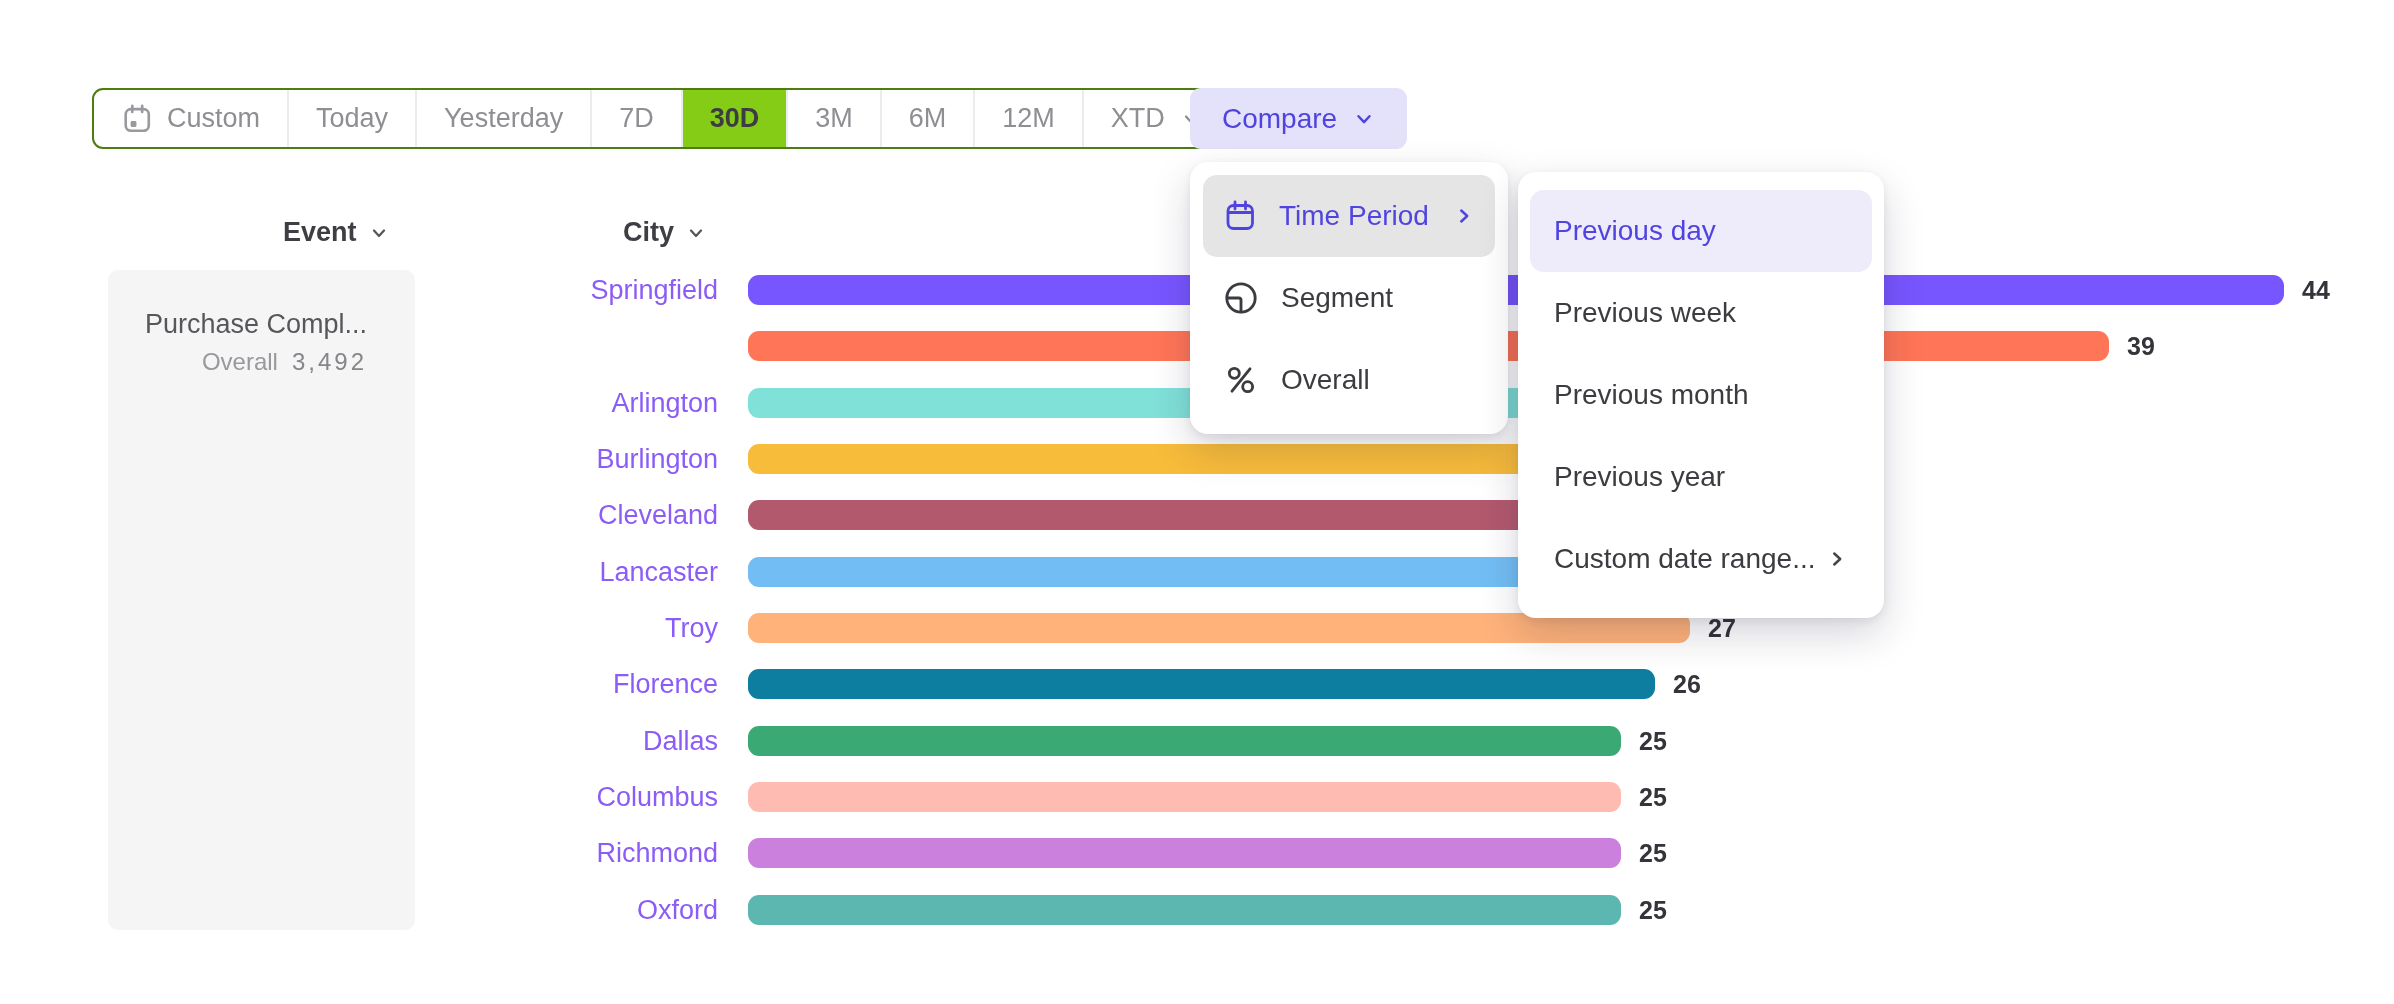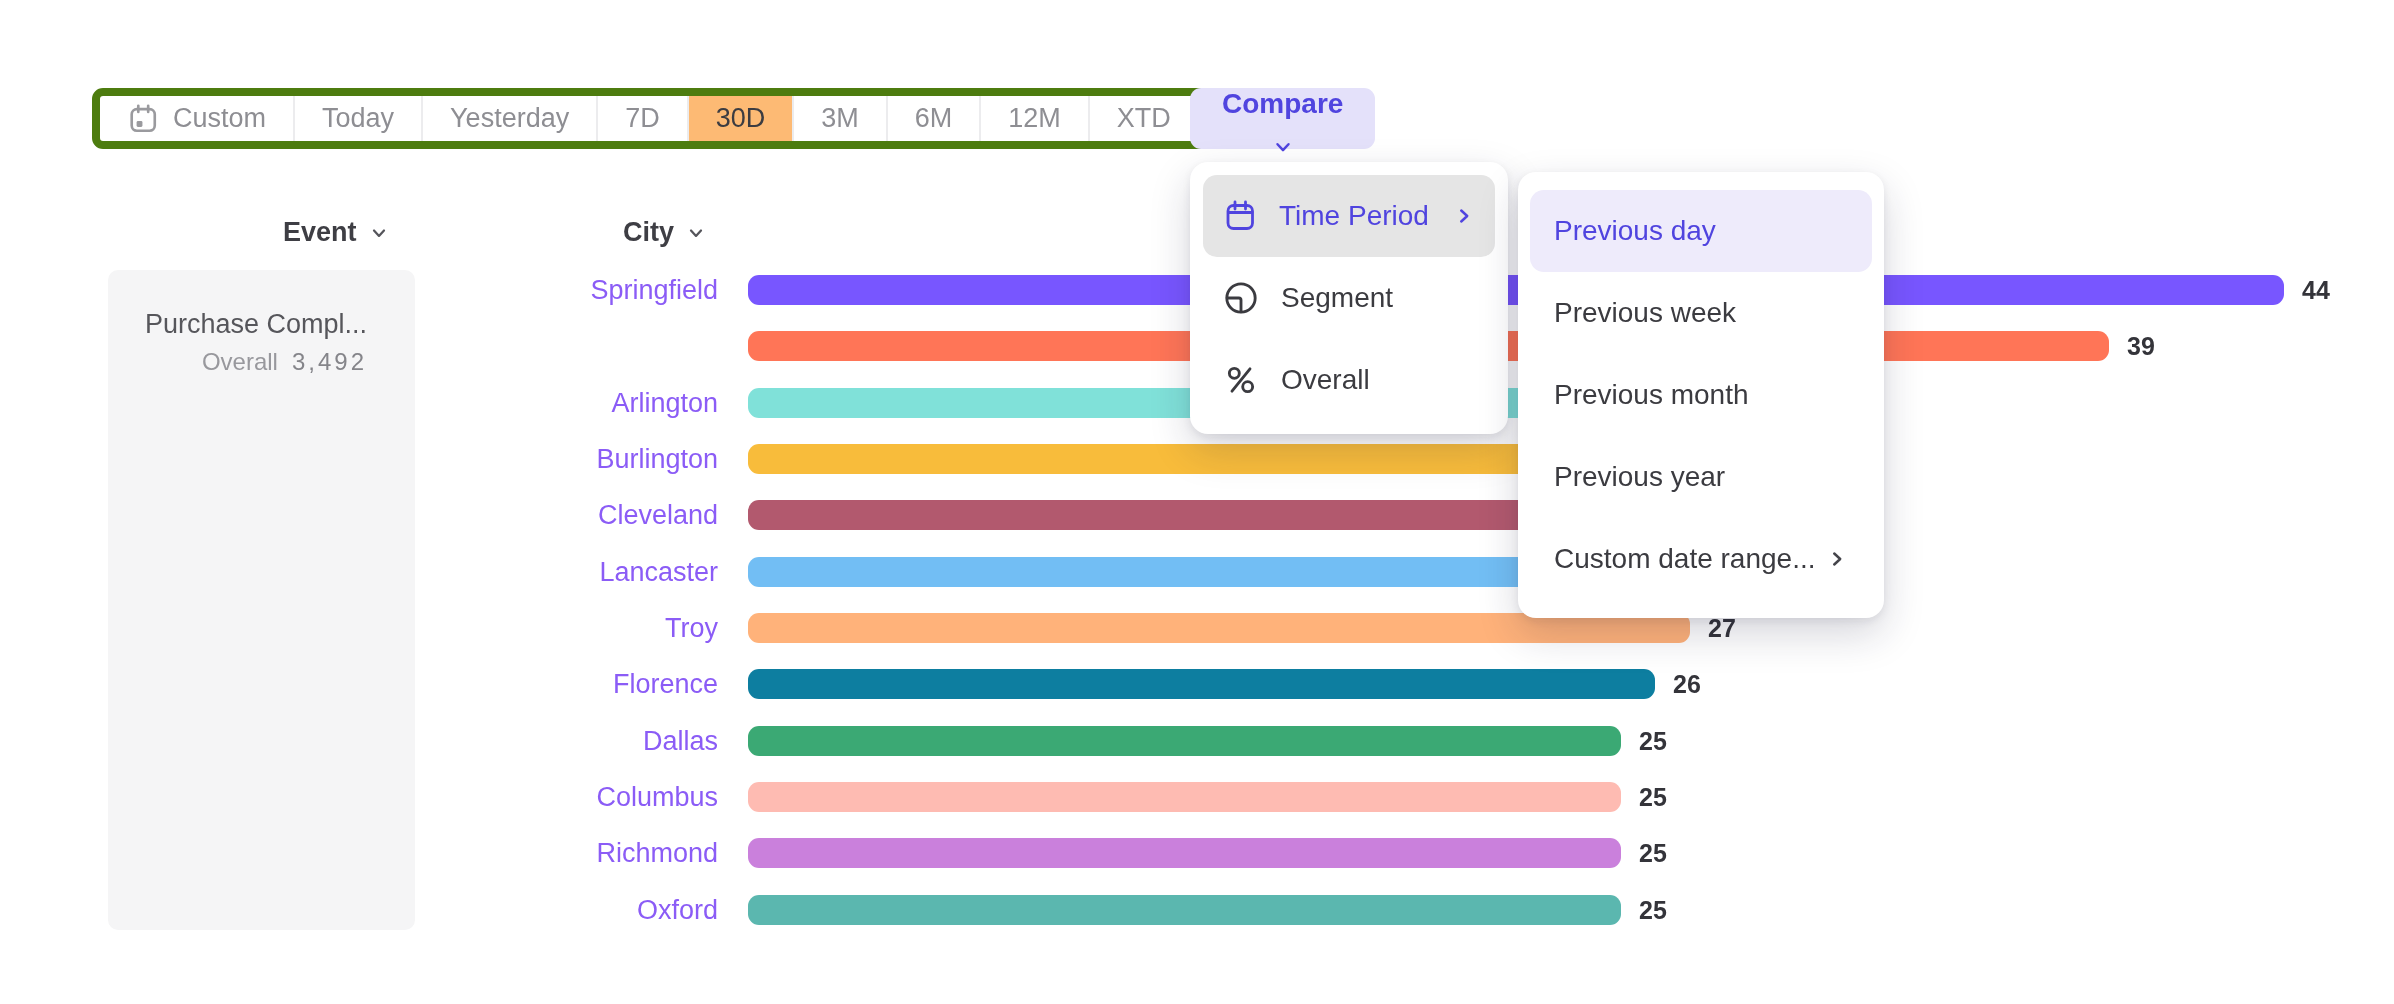--- a/index.html
+++ b/index.html
@@ -6,40 +6,40 @@
   body{
     width:2394px;height:1004px;position:relative;overflow:hidden;
     background:#ffffff;
     font-family:"Liberation Sans","DejaVu Sans",sans-serif;
     -webkit-font-smoothing:antialiased;
   }
   
   .toolbar{
     position:absolute;left:92px;top:88px;height:61px;
     display:flex;align-items:stretch;
-    border:8px solid #4d7c0f;border-radius:11px;background:#fff;
+    border:2px solid #4d7c0f;border-radius:11px;background:#fff;
     box-sizing:border-box;z-index:5;
   }
   .tb-item{
     display:flex;align-items:center;gap:14px;
     padding:0 27px;font-size:27px;color:#8E8E93;
     border-right:2px solid #ECECEE;white-space:nowrap;cursor:pointer;
   }
   .tb-item:last-child{border-right:none;border-radius:0 9px 9px 0;}
   .tb-item:first-child{border-radius:9px 0 0 9px;}
-  .tb-item.selected{background:#fdba74;color:#3C3C41;font-weight:400;}
+  .tb-item.selected{background:#84cc16;color:#3C3C41;font-weight:700;}
   .tb-item .cal{color:#9A9A9E;display:flex;}
   .tb-item .chev{color:#8E8E93;display:flex;margin-left:2px;}
   
   .compare-btn{
     position:absolute;left:1190px;top:88px;height:61px;
     display:flex;align-items:center;gap:16px;padding:0 32px;
     background:#E4E1FA;border-radius:11px;
-    color:#5044DF;font-size:28px;font-weight:700;
-    box-sizing:border-box;cursor:pointer;z-index:5;flex-direction:column;
+    color:#5044DF;font-size:28px;font-weight:400;
+    box-sizing:border-box;cursor:pointer;z-index:5;
   }
   .compare-btn .chev{display:flex;}
   
   .col-header{
     position:absolute;display:flex;align-items:center;gap:12px;
     font-size:27px;font-weight:700;color:#3E3E44;cursor:pointer;z-index:2;
   }
   .col-header .chev{display:flex;color:#55555B;}
   #event-header{left:283px;top:217px;}
   #city-header{left:623px;top:217px;}

